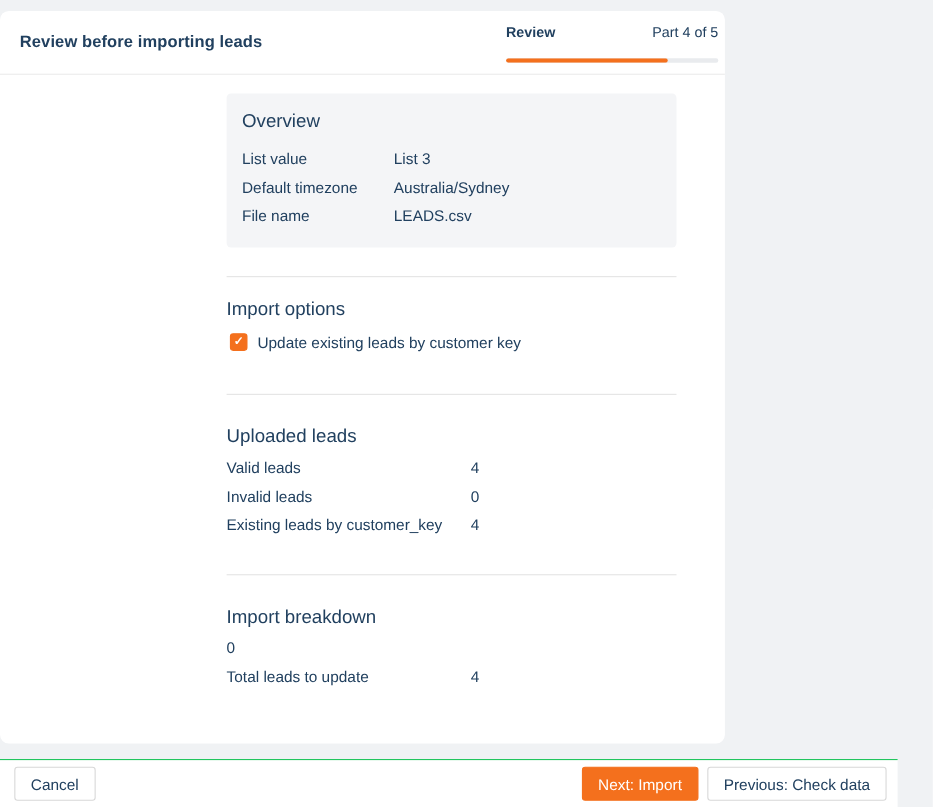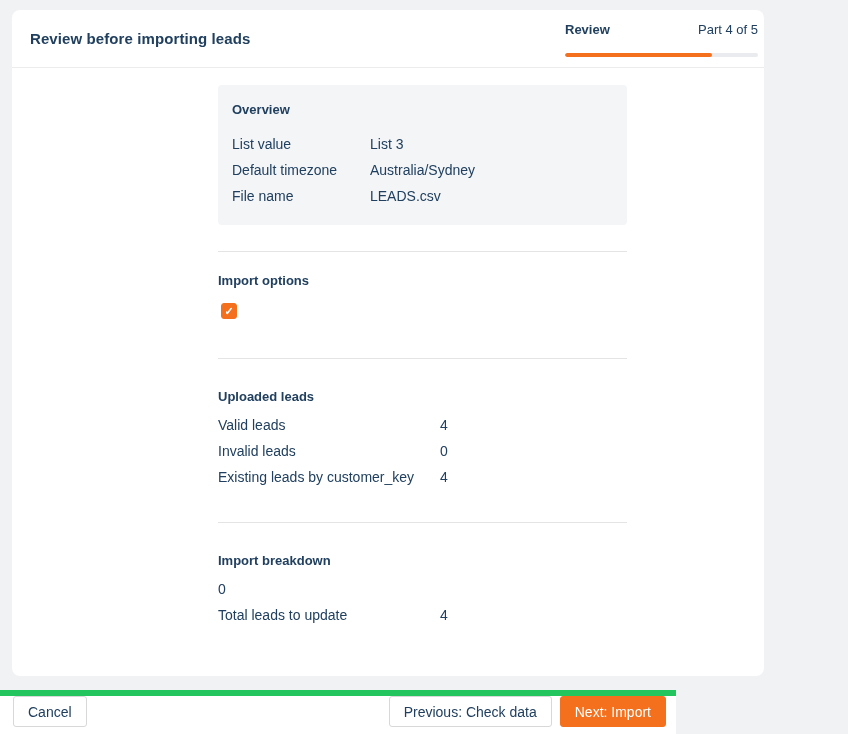--- a/index.html
+++ b/index.html
@@ -8,22 +8,22 @@
     background:#f0f2f4;
     font-family:"Liberation Sans", sans-serif;
     color:#21405f;
     position:relative;
     overflow:hidden;
   }
 
   
   .panel {
     position:absolute;
-    left:12px; top:10px;
-    width:752px; height:666px;
+    left:0; top:10px;
+    width:659px; height:666px;
     background:#ffffff;
     border-radius:8px;
   }
 
   .panel-header {
     height:58px;
     display:flex;
     align-items:center;
     justify-content:space-between;
     padding:0 6px 0 18px;
@@ -59,22 +59,22 @@
   .content { padding:17px 0 0 206px; }
   .col { width:409px; }
 
   
   .overview-box {
     background:#f4f5f7;
     border-radius:4px;
     padding:16px 14px 16px;
   }
   .section-heading {
-    font-size:13px;
-    font-weight:bold;
+    font-size:17px;
+    font-weight:normal;
     line-height:17px;
   }
   .overview-box .section-heading { margin-bottom:13px; }
   .kv-row {
     display:flex;
     align-items:center;
     height:26px;
     font-size:14px;
   }
   .kv-label-narrow { width:138px; flex-shrink:0; }
@@ -120,24 +120,25 @@
     font-style:italic;
     line-height:14px;
   }
 
   .uploaded-heading, .breakdown-heading { margin-top:29px; margin-bottom:7px; }
 
   
   .footer {
     position:absolute;
     left:0; bottom:0;
-    width:676px; height:44px;
+    width:816px; height:44px;
     background:#ffffff;
-    border-top:6px solid #22c55e;
-    display:flex;
+    border-top:1px solid #22c55e;
+    display:flex;
+    align-items:center;
     justify-content:space-between;
     padding:0 10px 0 13px;
   }
   .footer-right { display:flex; gap:8px; }
   .btn {
     height:31px;
     padding:0 14px;
     display:flex;
     align-items:center;
     justify-content:center;
@@ -193,20 +194,21 @@
       </div>
 
       <div class="divider divider-1"></div>
 
       <div class="section-heading import-options-heading">Import options</div>
 
       <div class="check-row">
         <span class="checkbox checked">
           <span class="check-glyph">✓</span>
         </span>
+        <span class="check-label">Update existing leads by customer key</span>
       </div>
 
 
 
       <div class="divider divider-2"></div>
 
       <div class="section-heading uploaded-heading">Uploaded leads</div>
       <div class="kv-row">
         <span class="kv-label-wide">Valid leads</span>
         <span class="kv-value">4</span>
@@ -231,16 +233,16 @@
         <span class="kv-value">4</span>
       </div>
 
     </div>
   </div>
 </div>
 
 <div class="footer">
   <button class="btn">Cancel</button>
   <div class="footer-right">
+    <button class="btn btn-primary">Next: Import</button>
     <button class="btn">Previous: Check data</button>
-    <button class="btn btn-primary">Next: Import</button>
   </div>
 </div>
 
 </body></html>

